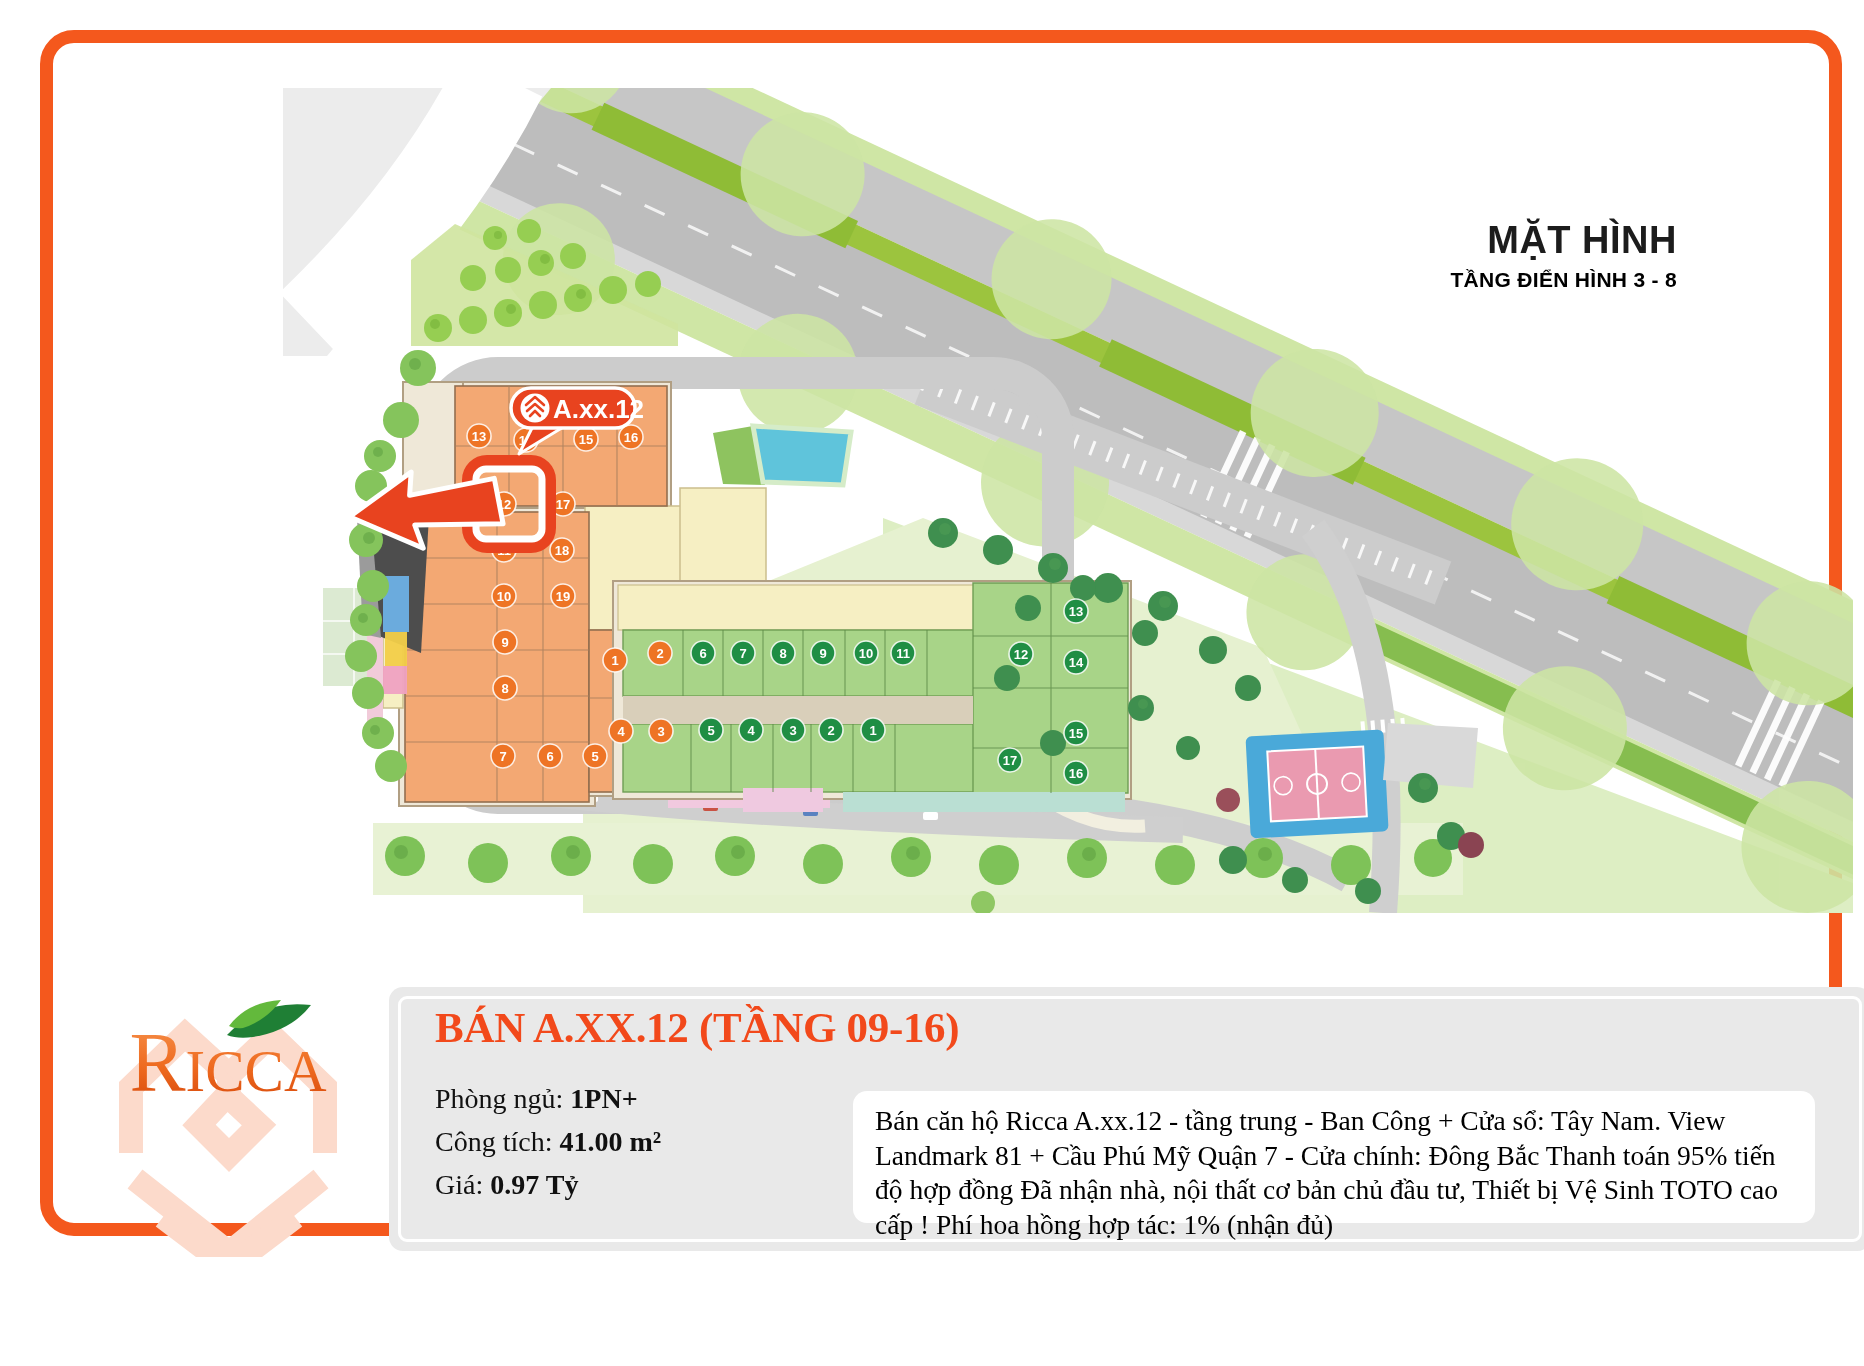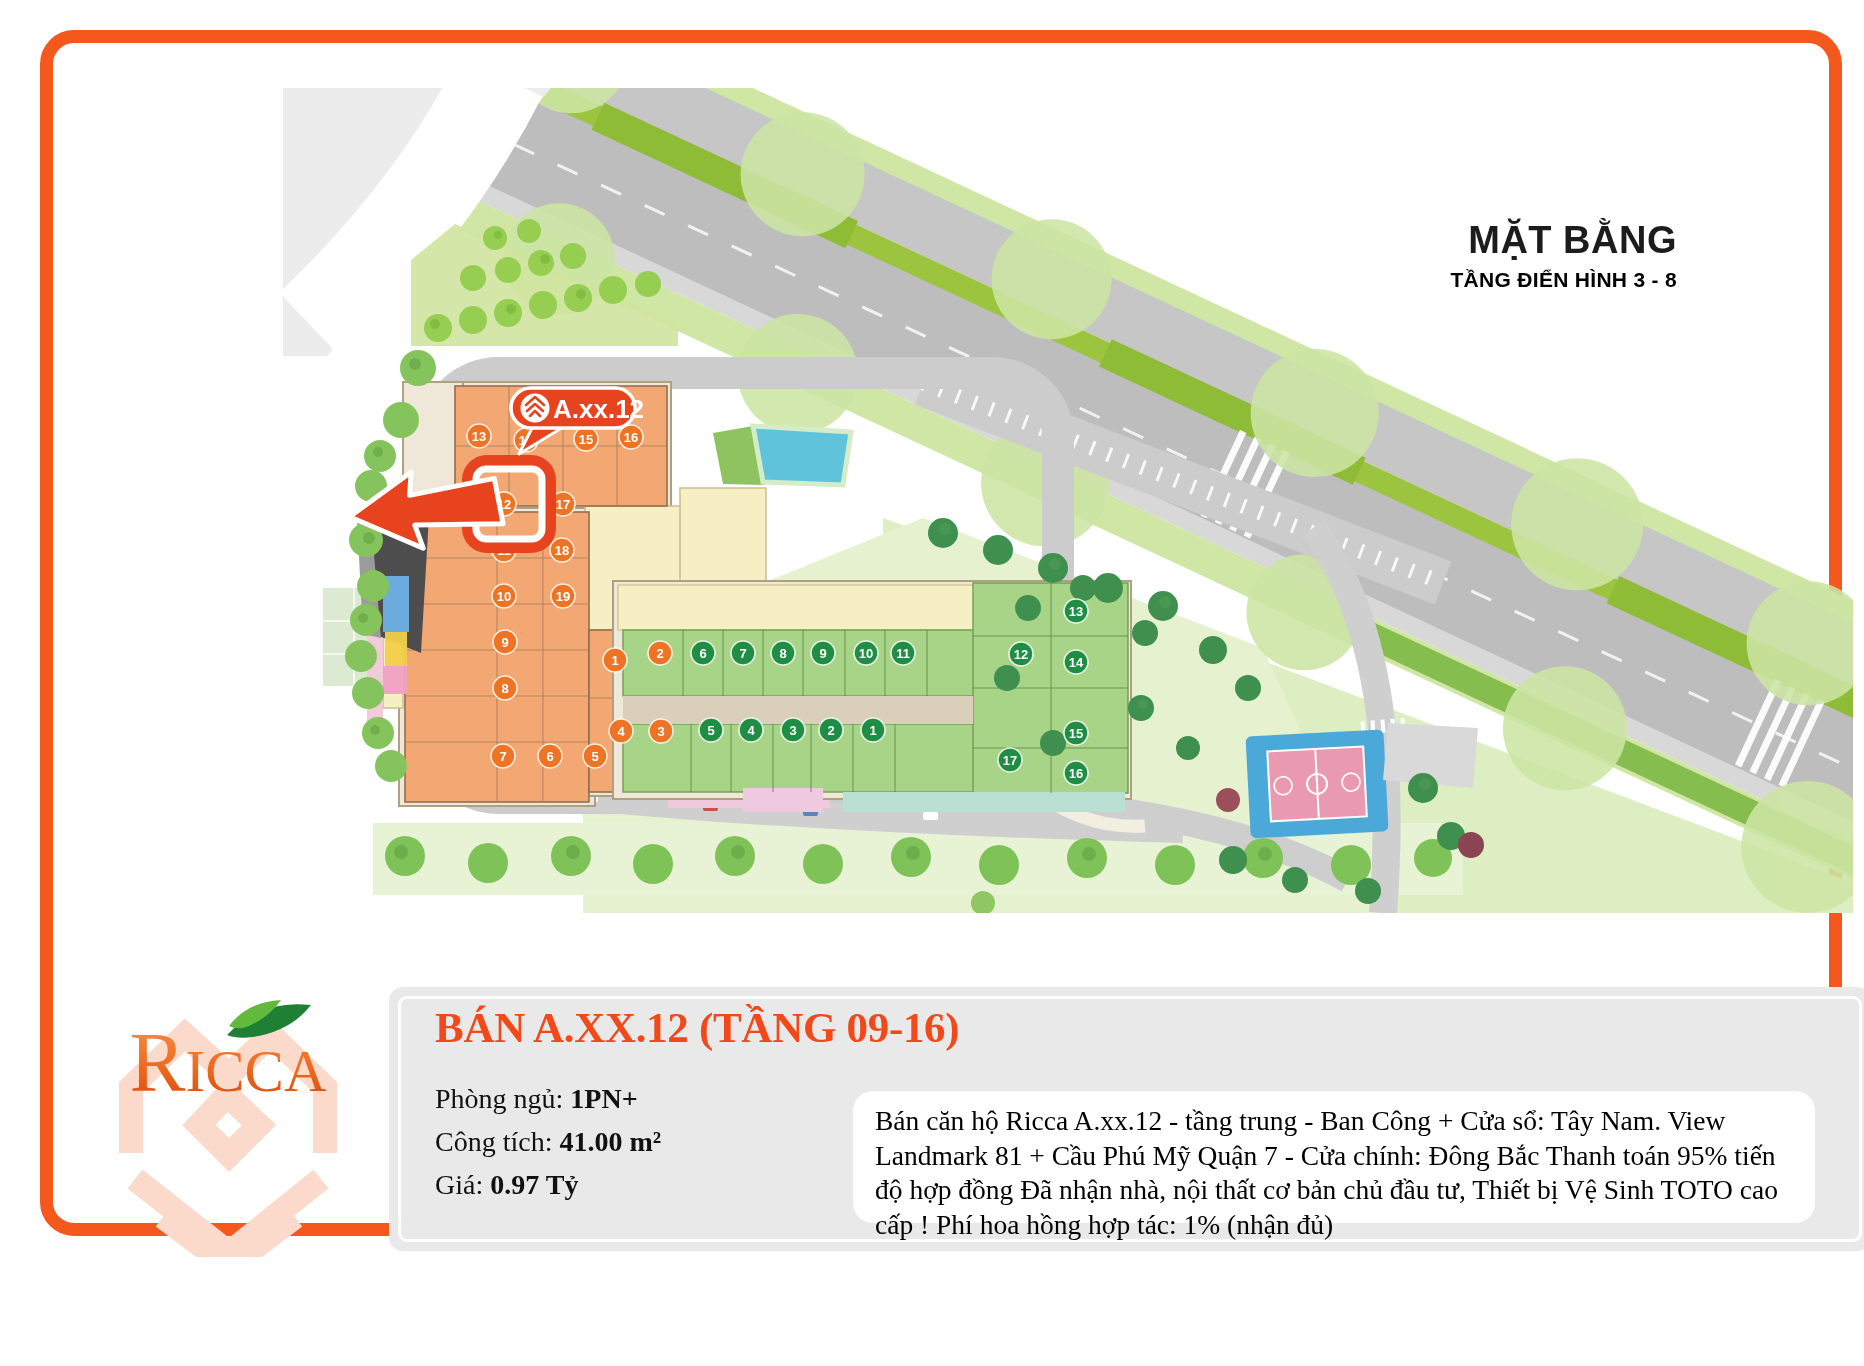--- a/index.html
+++ b/index.html
@@ -23,21 +23,21 @@
   .panel{position:absolute;left:336px;top:944px;width:1482px;height:264px;
          background:#e9e9e9;border-radius:14px;}
   .panel::before{content:"";position:absolute;inset:9px;border:3px solid #ffffff;border-radius:9px;pointer-events:none;}
   .panel h1{position:absolute;left:46px;top:16px;margin:0;font-family:"Liberation Serif",serif;
             font-size:43px;font-weight:700;color:#f2491b;letter-spacing:-.3px;text-align:center;}
   .details{position:absolute;left:46px;top:96px;font-family:"Liberation Serif",serif;
            font-size:28px;color:#111;}
   .details .row{margin-bottom:11px;}
   .details .val{font-weight:700;}
   .desc{position:absolute;left:464px;top:104px;width:918px;height:106px;background:#fff;
-        border-radius:20px;padding:13px 22px;font-family:"Liberation Serif",serif;
+        border-radius:14px;padding:13px 22px;font-family:"Liberation Serif",serif;
         font-size:27.5px;line-height:1.26;color:#000;}
 </style>
 </head>
 <body>
 
 <div class="page">
   <div class="frame">
 
     <div class="siteplan">
       <svg viewBox="0 0 1570 825" xmlns="http://www.w3.org/2000/svg">
@@ -418,21 +418,21 @@
             <path d="M244,323 L252,316 L260,323"></path>
             <path d="M247,328 L252,323 L257,328"></path>
           </g>
           <text id="callout-text" x="270" y="330" font-size="26" font-weight="bold" fill="#ffffff" font-family="Liberation Sans, sans-serif">A.xx.12</text>
         </g>
       </svg>
     </div>
 
 
     <div class="plan-title">
-      <div class="t1">MẶT BẰNG</div>
+      <div class="t1">MẶT HÌNH</div>
       <div class="t2">TẦNG ĐIỂN HÌNH 3 - 8</div>
     </div>
 
     <div class="logo">
       <svg class="mark" width="250" height="262" viewBox="0 0 250 262" xmlns="http://www.w3.org/2000/svg">
         <g stroke="#fcdacb" fill="none" stroke-width="24" stroke-linejoin="miter">
           <path d="M28,158 L28,92 L82,40 L126,80 L126,112"></path>
           <path d="M222,158 L222,92 L168,40 L126,80"></path>
           <path d="M126,98 L96,130 L126,160 L156,130 L126,102"></path>
           <path d="M32,184 L126,258 L218,184"></path>

